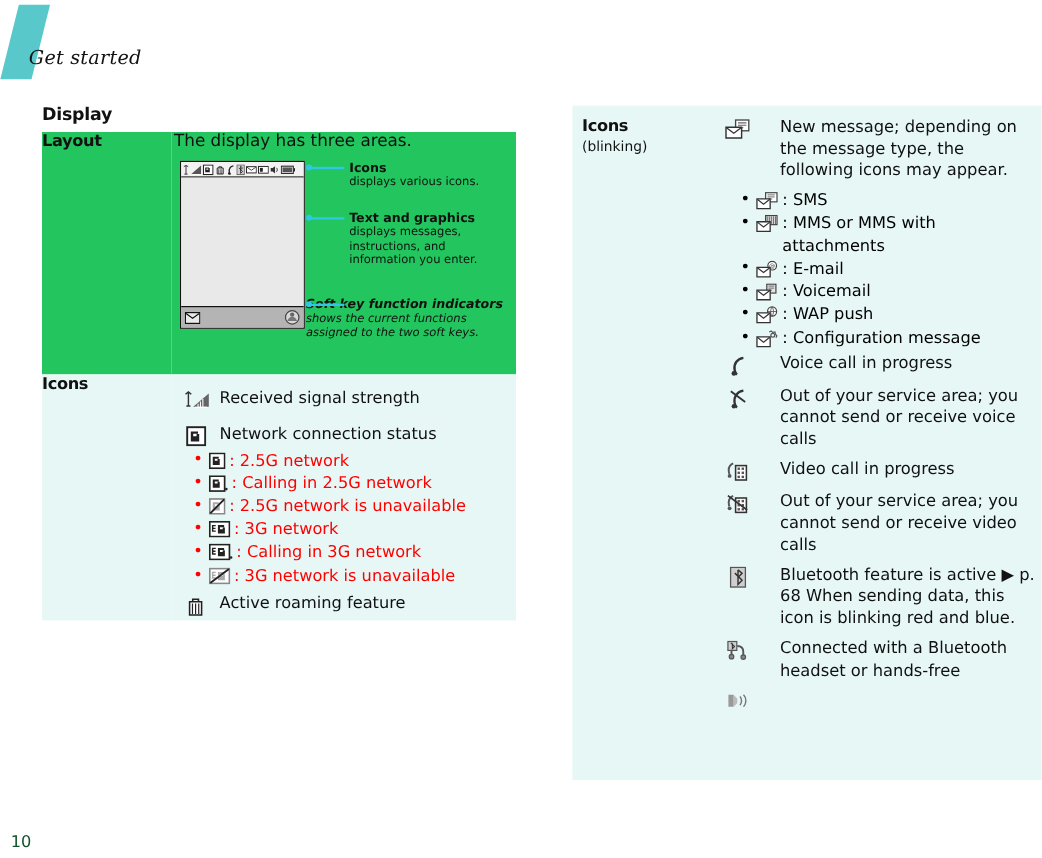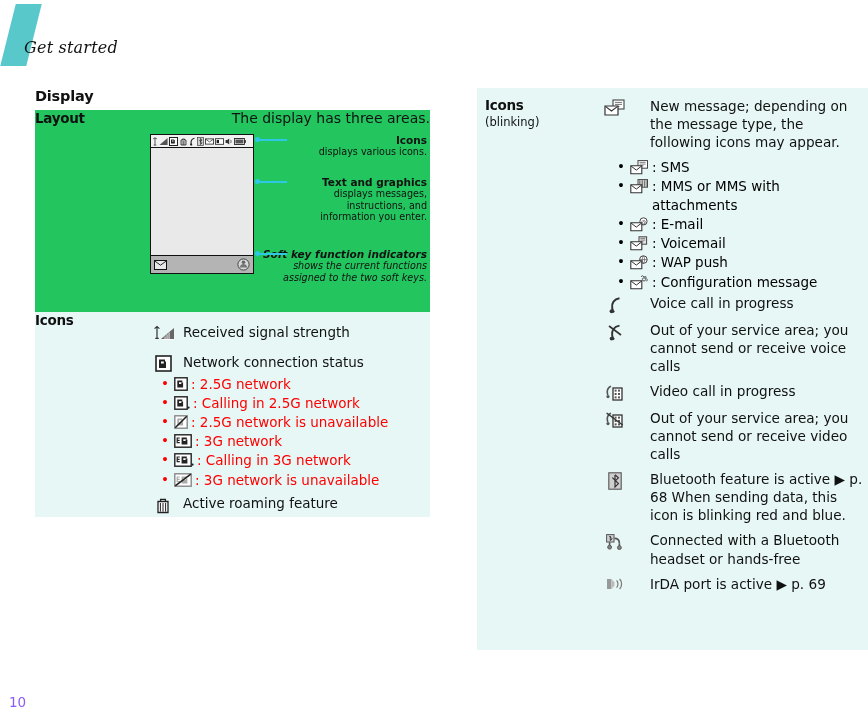--- a/index.html
+++ b/index.html
@@ -22,40 +22,40 @@
     font-family:"DejaVu Serif","Liberation Serif",serif;
     font-style:italic;
     font-size:16px;
     color:#111;
     letter-spacing:.2px;
   }
 
   
   .folio{
     position:absolute;left:9px;top:694px;
-    font-size:13.5px;color:#8b5cf6;
+    font-size:13.5px;color:#14532d;
   }
 
   
   .col-left{position:absolute;left:35px;top:88px;width:395px;}
   .sect-title{
     font-size:14.5px;font-weight:bold;color:#111;
     margin:0 0 6px 0;letter-spacing:-.2px;
   }
   .tbl{border-collapse:collapse;width:395px;}
   .tbl td{vertical-align:top;padding:0;}
   .row-gray{background:#22c55e;}
   .row-cyan{background:#e6f7f6;}
   .cell-label{
     width:108px;
     padding:8px 4px 10px 8px;
     font-size:13.5px;font-weight:bold;color:#111;
     letter-spacing:-.3px;
   }
-  .cell-body{padding:8px 6px 12px 0;text-align:right;}
+  .cell-body{padding:8px 6px 12px 0;}
   .lead{font-size:14px;color:#111;margin:0 0 6px 2px;}
 
   
   .diagram{position:relative;width:285px;height:180px;margin-left:0;}
   .phone{
     position:absolute;left:7px;top:2px;width:104px;height:140px;
     border:1.4px solid #111;background:#e9e9e9;box-sizing:border-box;
   }
   .phone .statusbar{
     position:absolute;left:0;top:0;width:100%;height:13px;
@@ -509,18 +509,17 @@
       </div>
 
       <div class="rrow">
         <div class="ricell">
           <svg width="20" height="14" viewBox="0 0 20 14" style="margin:0 auto;">
             <path d="M2 2h4.4v10H2z" fill="#999"></path>
             <path d="M6.4 2l3 3.2v3.6l-3 3.2z" fill="#bbb"></path>
             <path d="M11.6 3.4c1.8 1.8 1.8 5.4 0 7.2M14.6 2c2.6 2.6 2.6 7.4 0 10" stroke="#777" stroke-width="1.2" fill="none"></path>
           </svg>
         </div>
-        <div class="ritext">IrDA port is active ▶ p. 69</div>
       </div>
 
     </div>
   </div>
 </div>
 
 </body></html>

